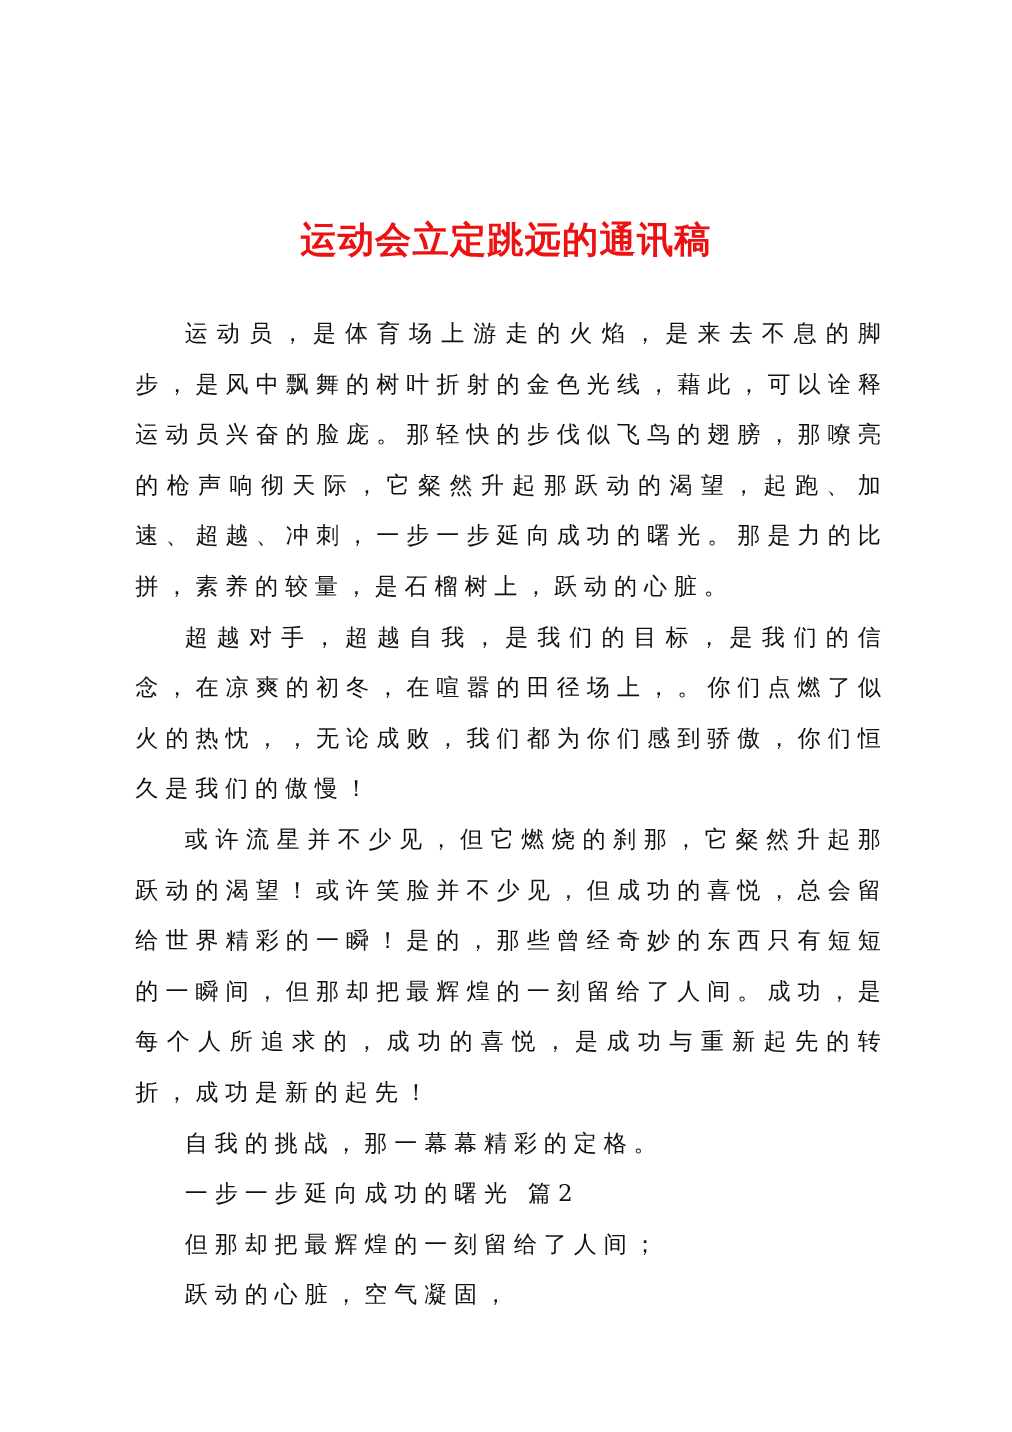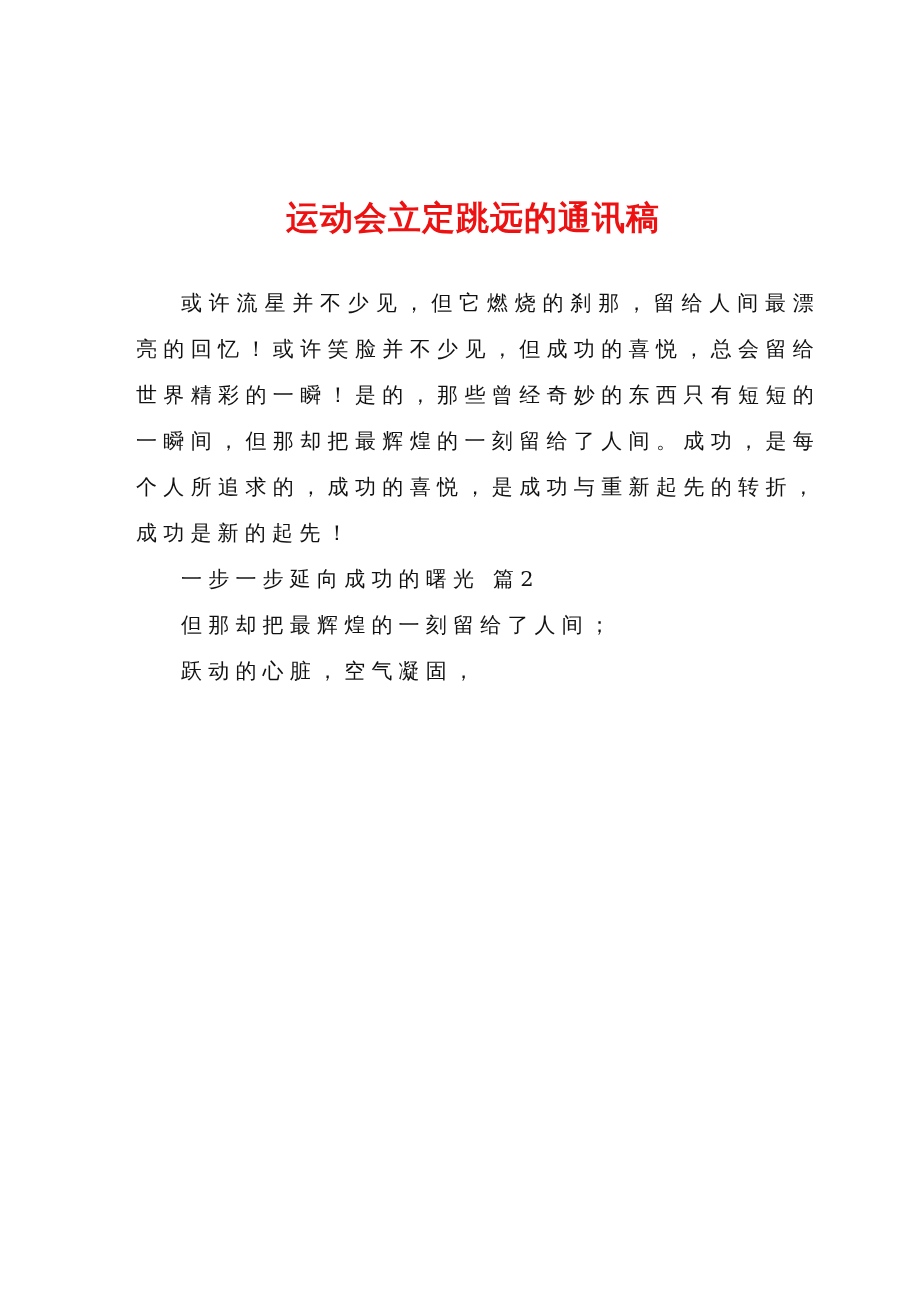--- a/index.html
+++ b/index.html
@@ -10,21 +10,21 @@
     body {
       width: 920px;
       height: 1302px;
       position: relative;
       overflow: hidden;
       font-family: "DejaVu Serif", "Liberation Serif", serif;
       color: #111111;
     }
     .page {
       position: absolute;
-      left: 13px;
+      left: 0;
       top: 0;
       width: 776px;
       height: 1302px;
     }
     .title {
       position: absolute;
       left: 0;
       top: 192px;
       width: 920px;
       text-align: center;
@@ -53,18 +53,21 @@
       white-space: normal;
     }
   </style>
 </head>
 <body>
 
 <div class="page">
   <div class="title">运动会立定跳远的通讯稿</div>
 
   <div class="body">
-    <p class="para">或许流星并不少见，但它燃烧的刹那，留给人间最漂亮的回忆！或许笑脸并不少见，但成功的喜悦，总会留给世界精彩的一瞬！是的，那些曾经奇妙的东西只有短短的一瞬间，但那却把最辉煌的一刻留给了人间。成功，是每个人所追求的，成功的喜悦，是成功与重新起先的转折，成功是新的起先！</p>
+    <p class="para">运动员，是体育场上游走的火焰，是来去不息的脚步，是风中飘舞的树叶折射的金色光线，藉此，可以诠释运动员兴奋的脸庞。那轻快的步伐似飞鸟的翅膀，那嘹亮的枪声响彻天际，它粲然升起那跃动的渴望，起跑、加速、超越、冲刺，一步一步延向成功的曙光。那是力的比拼，素养的较量，是石榴树上，跃动的心脏。</p>
+    <p class="para">超越对手，超越自我，是我们的目标，是我们的信念，在凉爽的初冬，在喧嚣的田径场上，。你们点燃了似火的热忱，，无论成败，我们都为你们感到骄傲，你们恒久是我们的傲慢！</p>
+    <p class="para">或许流星并不少见，但它燃烧的刹那，它粲然升起那跃动的渴望！或许笑脸并不少见，但成功的喜悦，总会留给世界精彩的一瞬！是的，那些曾经奇妙的东西只有短短的一瞬间，但那却把最辉煌的一刻留给了人间。成功，是每个人所追求的，成功的喜悦，是成功与重新起先的转折，成功是新的起先！</p>
+    <p class="para">自我的挑战，那一幕幕精彩的定格。</p>
     <p class="para">一步一步延向成功的曙光 篇2</p>
     <p class="para">但那却把最辉煌的一刻留给了人间；</p>
     <p class="para">跃动的心脏，空气凝固，</p>
   </div>
 </div>
 
 </body></html>

